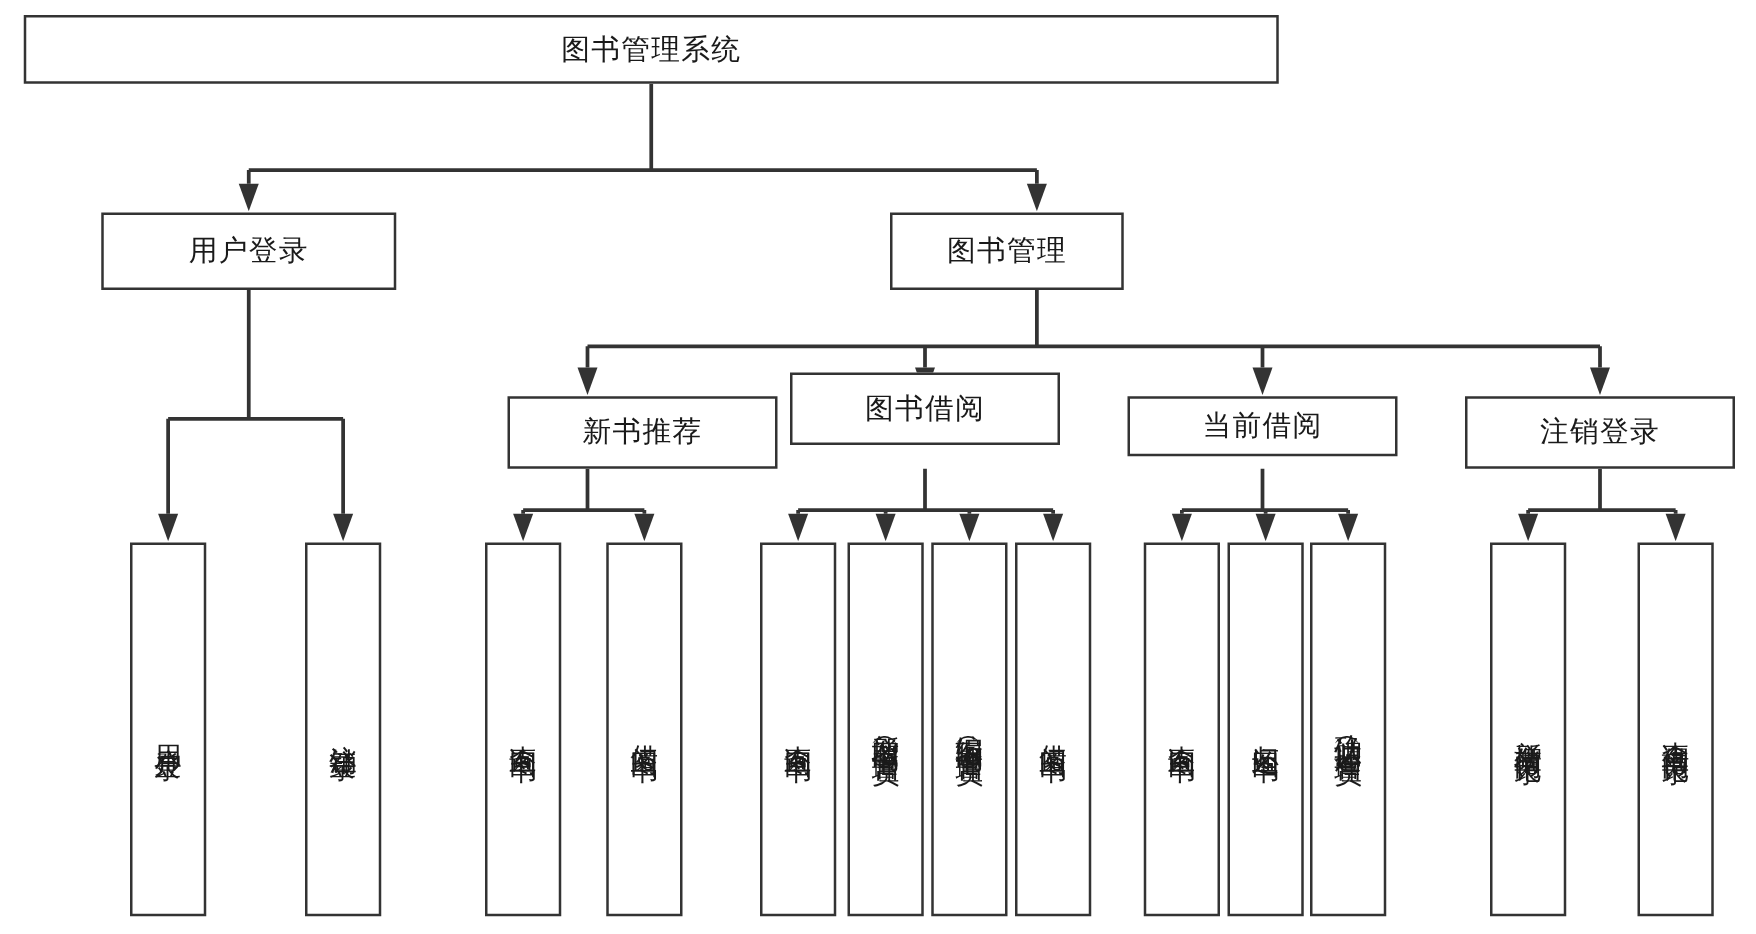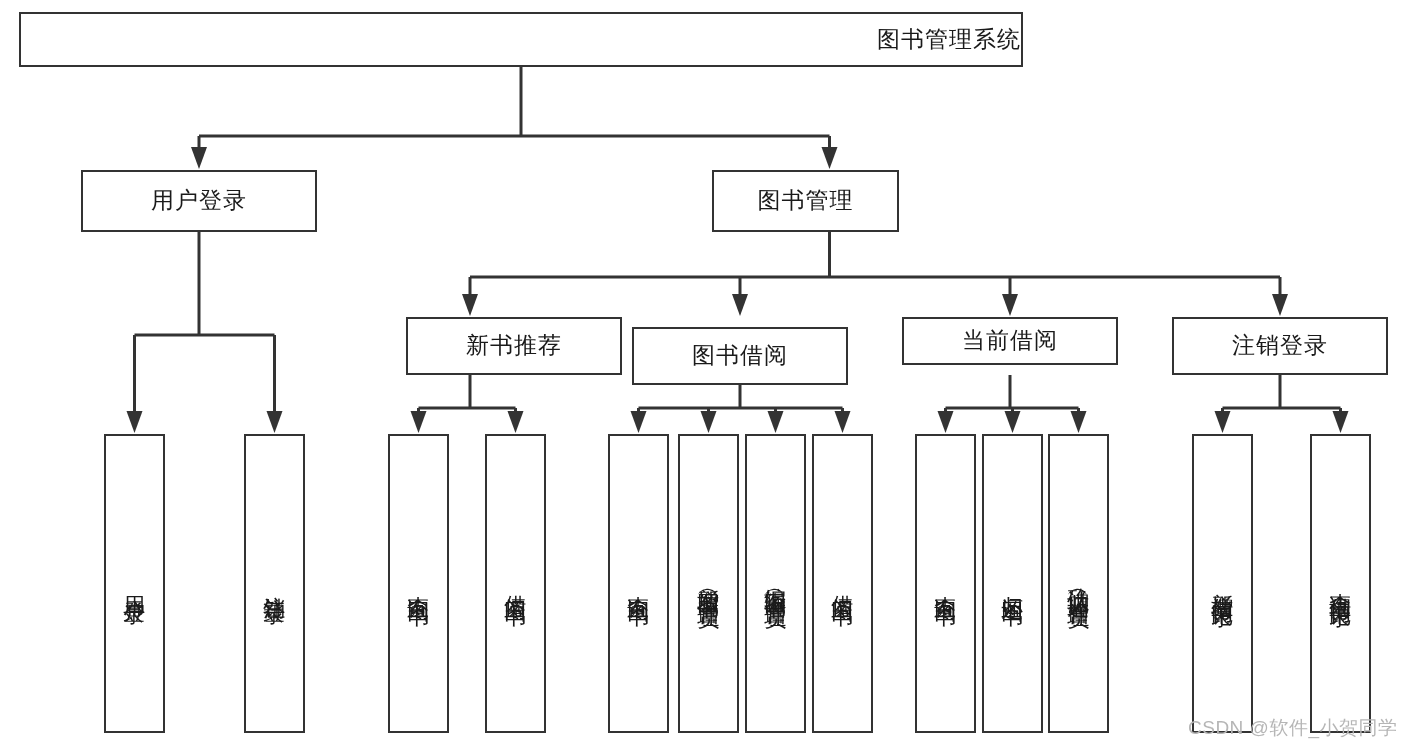--- a/index.html
+++ b/index.html
@@ -119,35 +119,35 @@
       <path d="M 1070.5 411 L 1086.5 411 L 1078.5 433 Z" fill="#333333"></path>
       <line x1="1280" y1="375" x2="1280" y2="408" stroke="#333333" stroke-width="3" stroke-linecap="butt"></line>
       <line x1="1222.5" y1="408" x2="1340.5" y2="408" stroke="#333333" stroke-width="3" stroke-linecap="butt"></line>
       <line x1="1222.5" y1="408" x2="1222.5" y2="411" stroke="#333333" stroke-width="3" stroke-linecap="butt"></line>
       <path d="M 1214.5 411 L 1230.5 411 L 1222.5 433 Z" fill="#333333"></path>
       <line x1="1340.5" y1="408" x2="1340.5" y2="411" stroke="#333333" stroke-width="3" stroke-linecap="butt"></line>
       <path d="M 1332.5 411 L 1348.5 411 L 1340.5 433 Z" fill="#333333"></path>
     </svg>
 
   <div class="nodes-layer">
-    <div class="node horiz" style="left: 19px; top: 12px; width: 1004px; height: 55px; justify-content: flex-end;">
+    <div class="node horiz" style="left: 19px; top: 12px; width: 1004px; height: 55px;">
       <span>图书管理系统</span>
     </div>
 
     <div class="node horiz" style="left: 81px; top: 170px; width: 236px; height: 62px;">
       <span>用户登录</span>
     </div>
     <div class="node horiz" style="left: 712px; top: 170px; width: 187px; height: 62px;">
       <span>图书管理</span>
     </div>
 
     <div class="node horiz" style="left: 362px; top: 317px; width: 216px; height: 58px; margin-left: 44px;">
       <span>新书推荐</span>
     </div>
-    <div class="node horiz" style="left: 632px; top: 327px; width: 216px; height: 58px;">
+    <div class="node horiz" style="left: 632px; top: 298px; width: 216px; height: 58px;">
       <span>图书借阅</span>
     </div>
     <div class="node horiz" style="left: 902px; top: 317px; width: 216px; height: 48px; text-align: center;">
       <span>当前借阅</span>
     </div>
     <div class="node horiz" style="left: 1172px; top: 317px; width: 216px; height: 58px;">
       <span>注销登录</span>
     </div>
 
     <div class="node vert" style="left: 104px; top: 434px; width: 61px; height: 299px;">
@@ -188,14 +188,13 @@
     </div>
 
     <div class="node vert" style="left: 1192px; top: 434px; width: 61px; height: 299px;">
       <span class="vtext">新增借阅记录</span>
     </div>
     <div class="node vert" style="left: 1310px; top: 434px; width: 61px; height: 299px;">
       <span class="vtext">查询借阅记录</span>
     </div>
   </div>
 
-  <div class="watermark" style="left:1188px; top:715px;">CSDN @软件_小贺同学</div>
 </div>
 
 </body></html>

